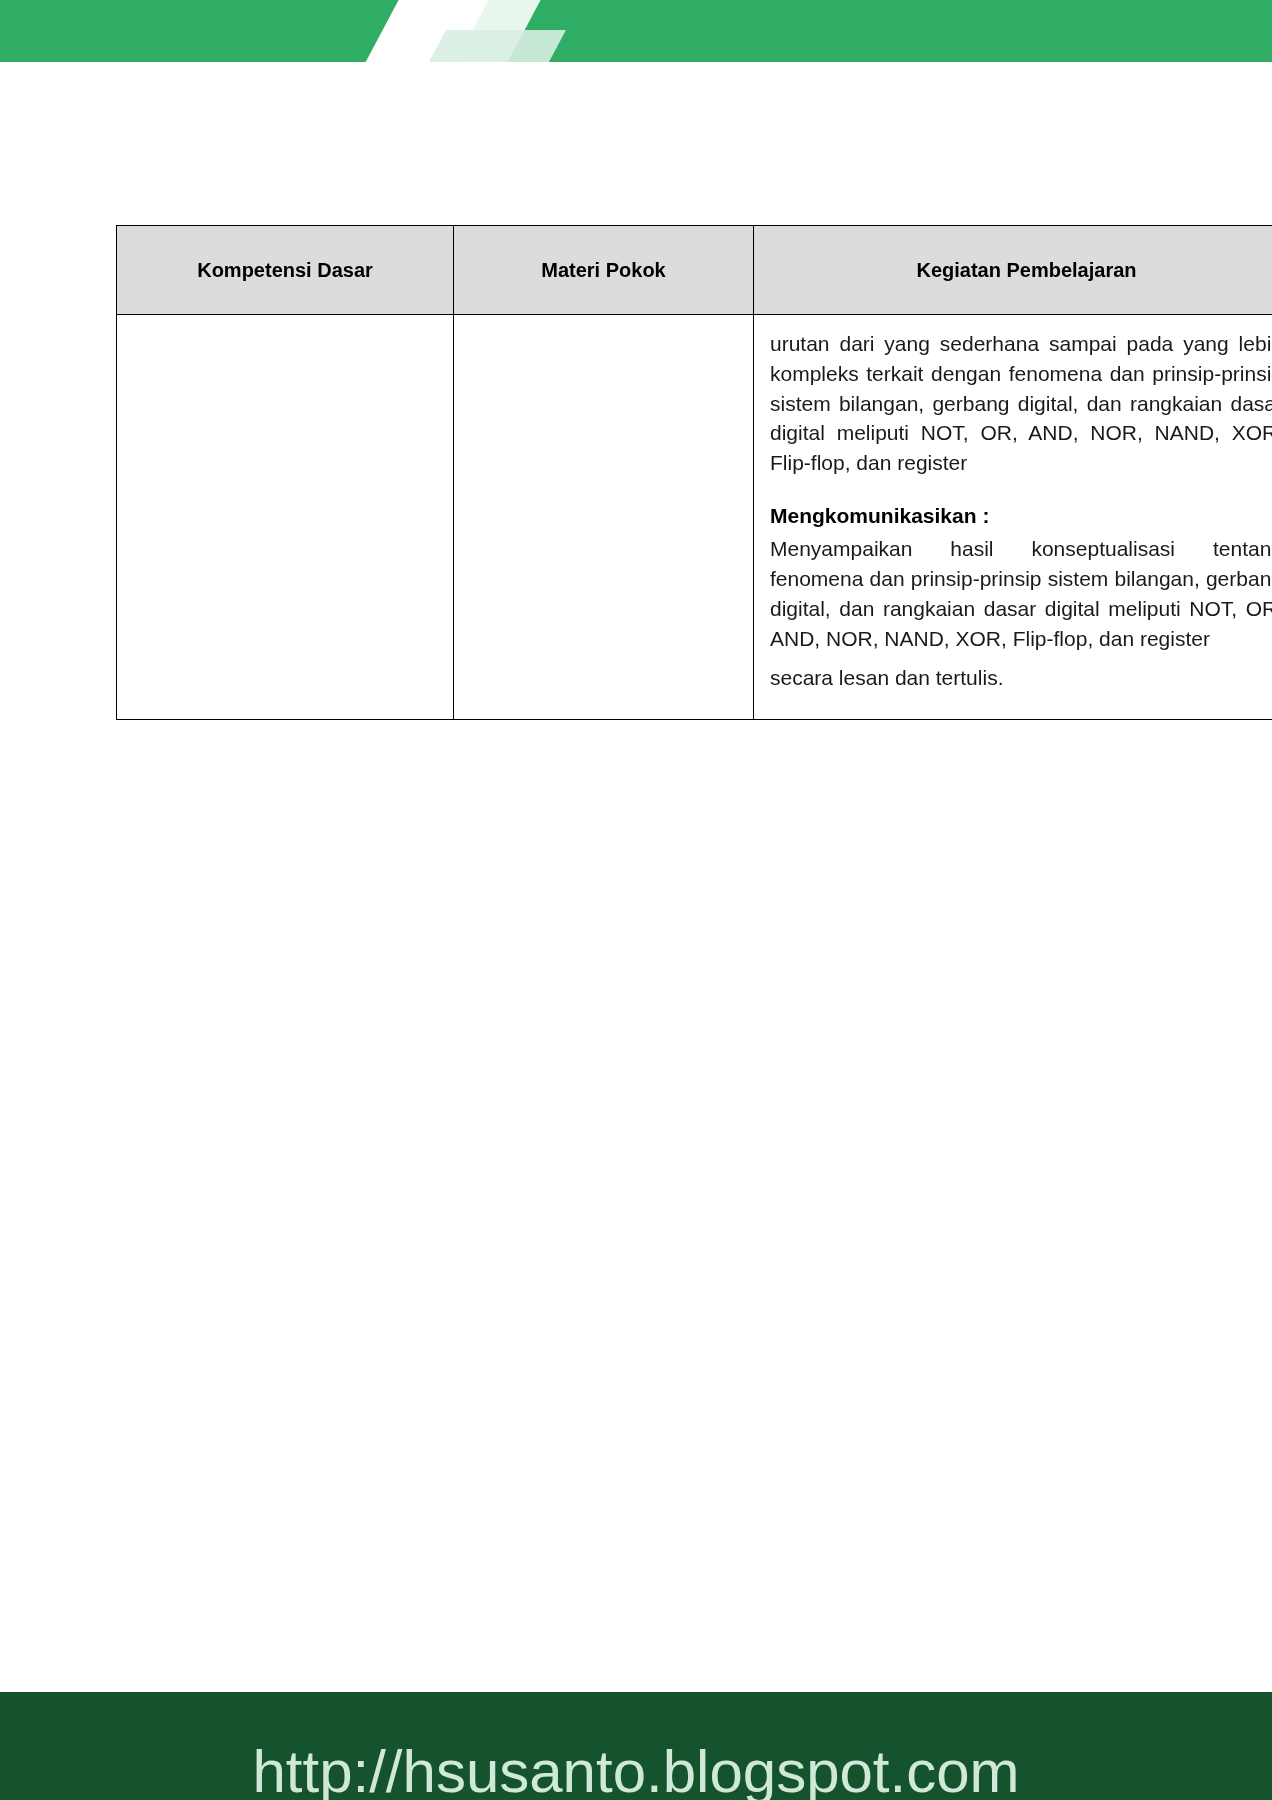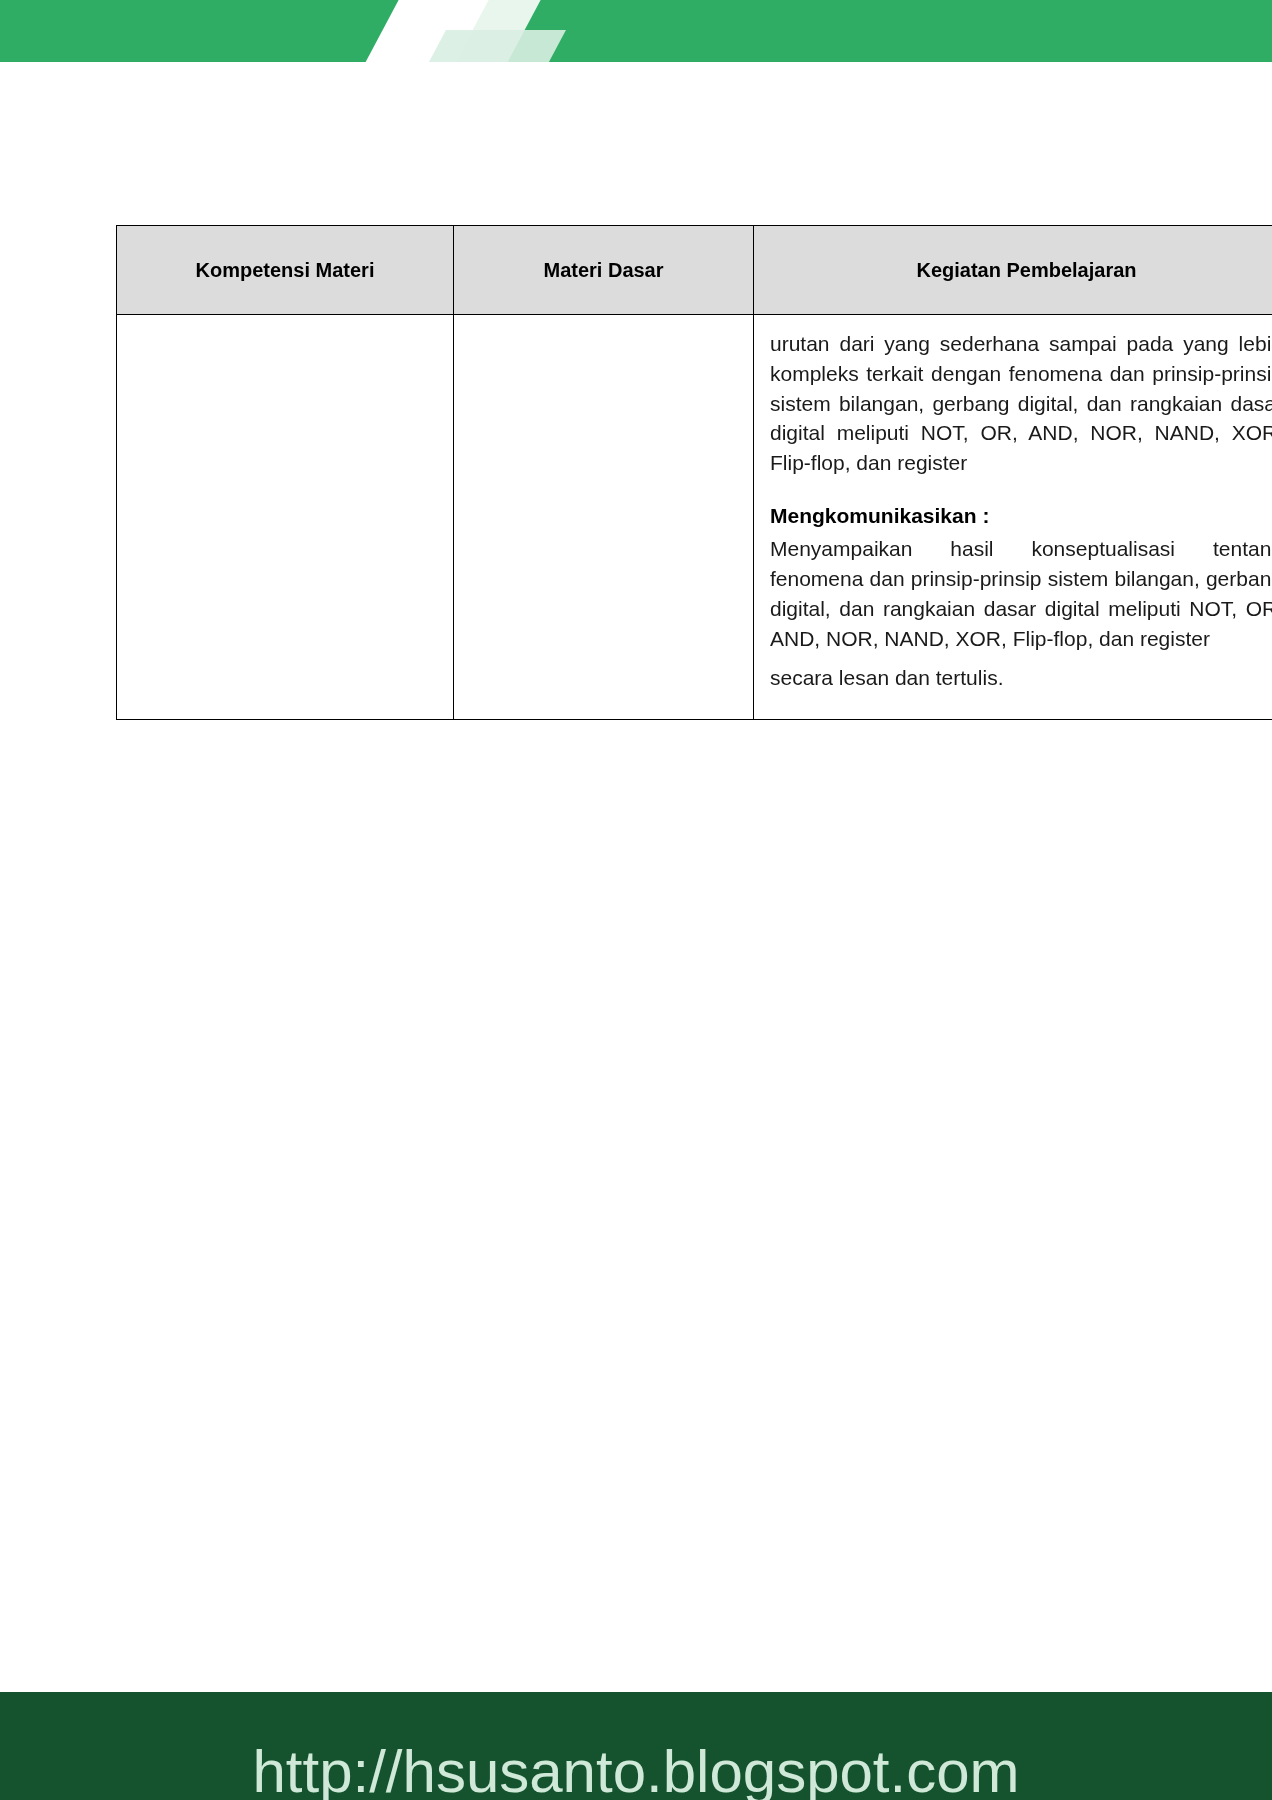--- a/index.html
+++ b/index.html
@@ -143,22 +143,22 @@
 
 <div class="top-band">
   <div class="stripe-a"></div>
   <div class="stripe-b"></div>
   <div class="stripe-c"></div>
 </div>
 
 <table class="doc-table">
   <thead>
     <tr>
-      <th class="col-kd">Kompetensi Materi</th>
-      <th class="col-mp">Materi Dasar</th>
+      <th class="col-kd">Kompetensi Dasar</th>
+      <th class="col-mp">Materi Pokok</th>
       <th class="col-kp">Kegiatan Pembelajaran</th>
     </tr>
   </thead>
   <tbody>
     <tr>
       <td class="col-kd">
         <div class="empty-cell"></div>
       </td>
       <td class="col-mp">
         <div class="empty-cell"></div>

